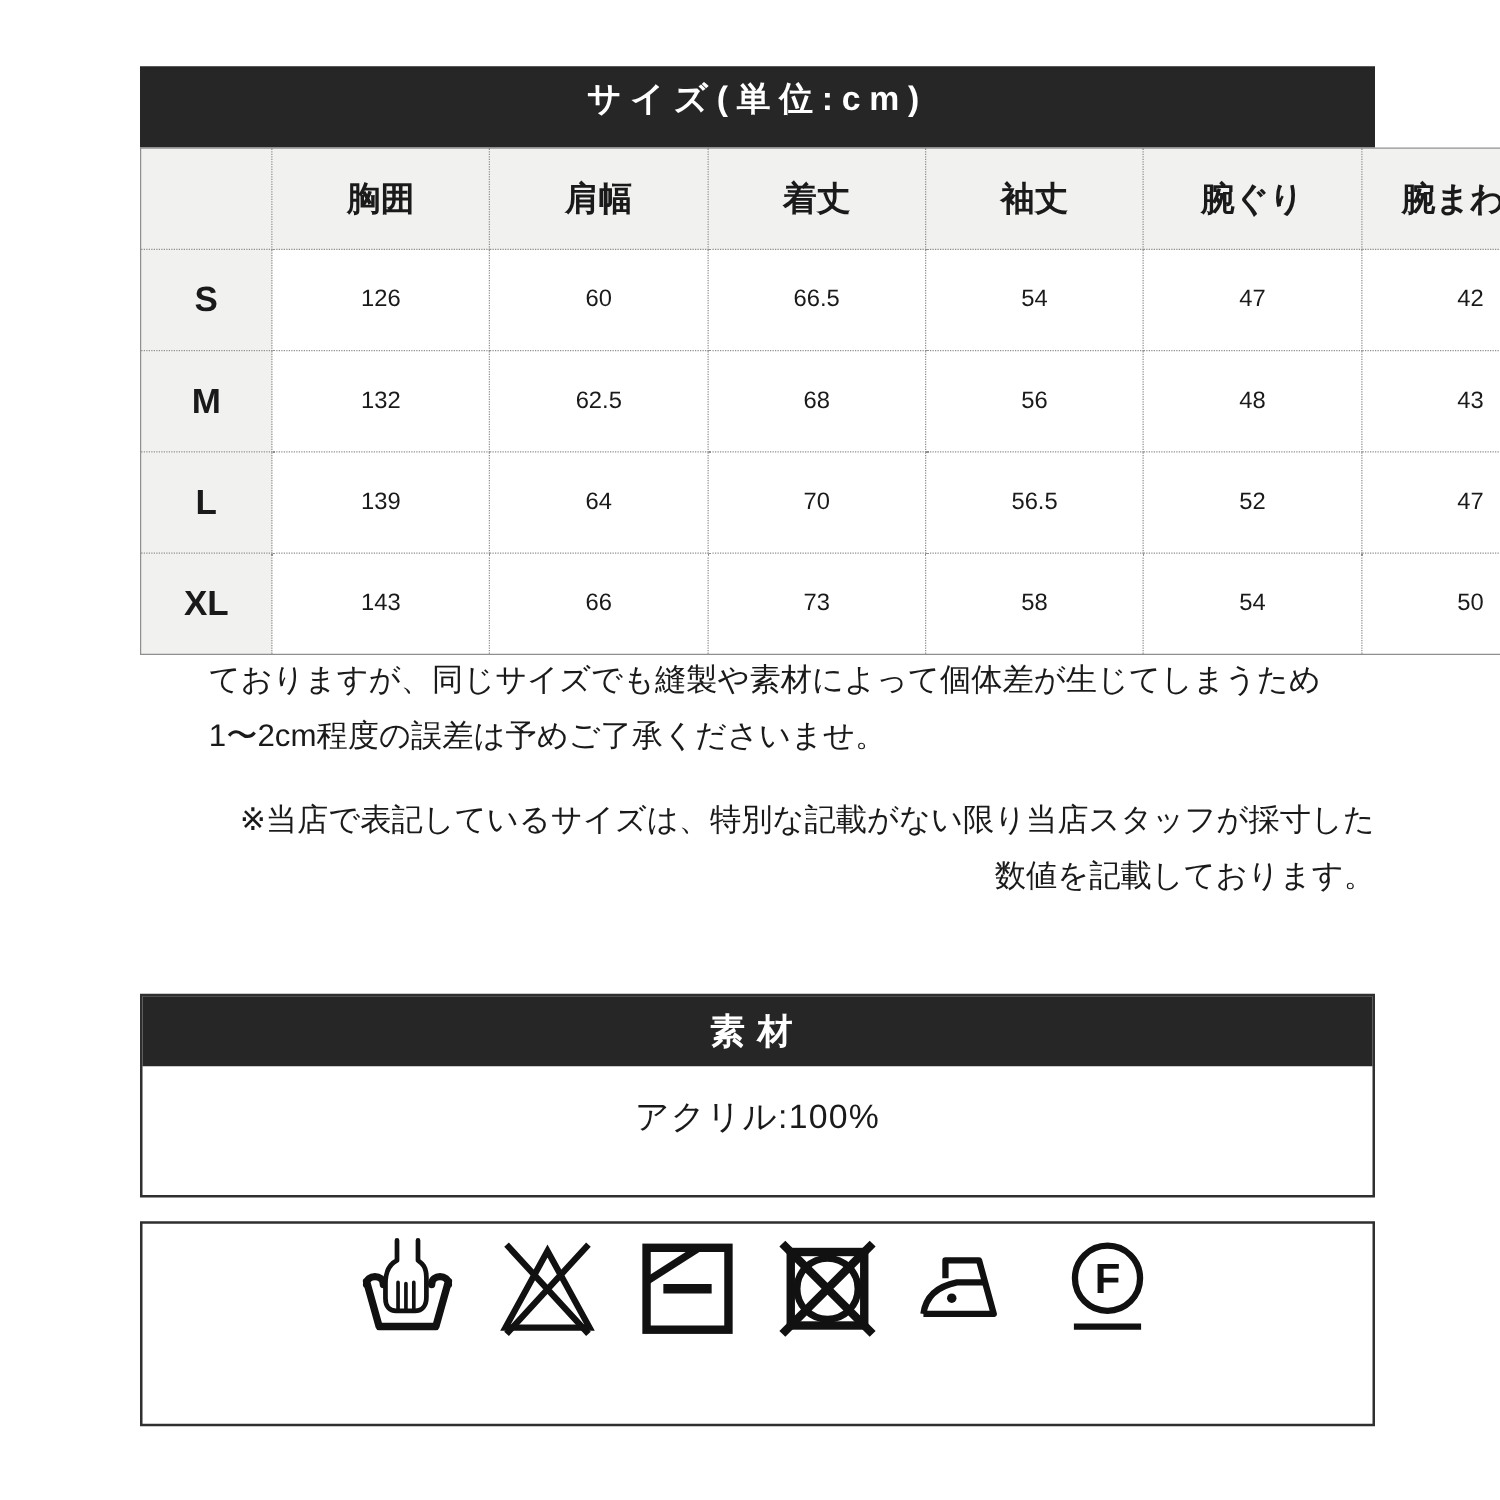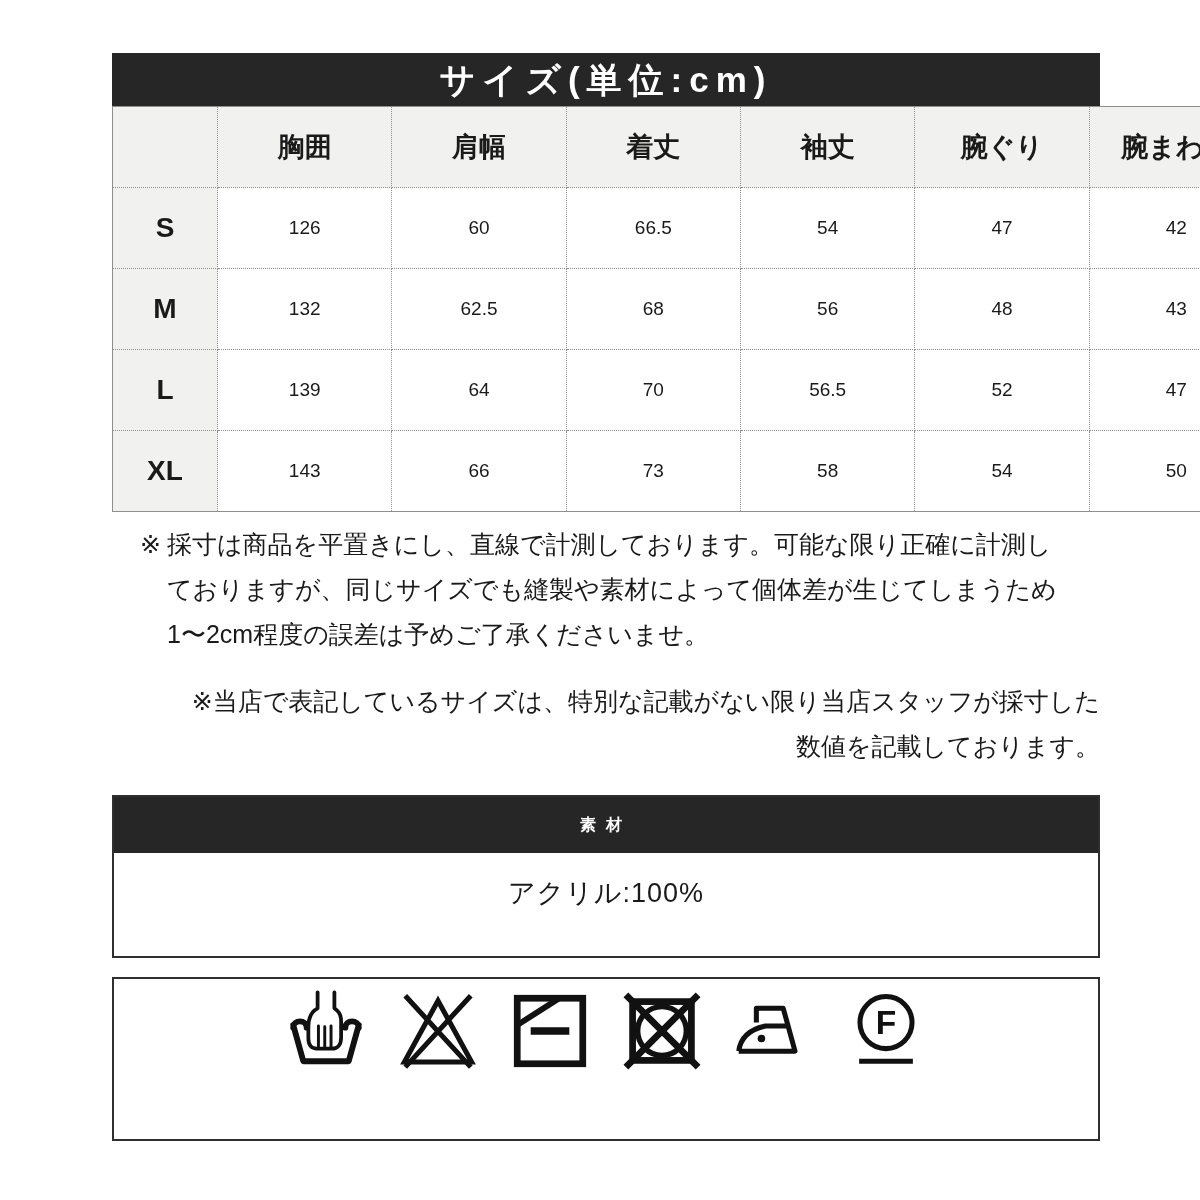--- a/index.html
+++ b/index.html
@@ -2,37 +2,37 @@
 <html><head>
 <meta charset="utf-8">
 <style>
   html,body{margin:0;padding:0;background:#ffffff;}
   body{font-family:"Liberation Sans","DejaVu Sans",sans-serif;color:#1a1a1a;}
   .page{position:relative;width:1200px;height:1200px;background:#fff;overflow:hidden;}
 
   
   .table-block{position:absolute;left:112px;top:53px;width:988px;}
   .dark-bar{background:#262626;color:#ffffff;font-weight:700;text-align:center;}
-  .table-block .dark-bar{height:53px;line-height:53px;font-size:35px;letter-spacing:7px;}
+  .table-block .dark-bar{height:65px;line-height:53px;font-size:27px;letter-spacing:7px;}
   table.size{border-collapse:collapse;table-layout:fixed;width:1152px;border:1px solid #8f8f8f;}
   table.size th,table.size td{border:1px dotted #8f8f8f;text-align:center;vertical-align:middle;
     height:80px;padding:0;font-size:28px;}
   table.size thead th{background:#f1f1ef;font-weight:700;font-size:27px;}
   table.size tbody th{background:#f1f1ef;font-weight:700;}
   table.size tbody td{background:#ffffff;font-weight:400;font-size:19px;}
 
   
   .notes{position:absolute;left:140px;top:522px;width:960px;font-size:25px;line-height:45px;}
   .note{padding-left:27px;white-space:nowrap;}
   .note + .note{margin-top:22px;text-align:right;}
   .note .marker{display:inline-block;width:27px;margin-left:-27px;}
 
   
   .box{position:absolute;left:112px;width:984px;border:2px solid #2f2f2f;background:#fff;}
-  .box .dark-bar{height:56px;line-height:56px;font-size:16px;letter-spacing:10px;}
+  .box .dark-bar{height:56px;line-height:56px;font-size:28px;letter-spacing:10px;}
   .material-block{top:795px;height:159px;}
   .material-body{height:80px;display:flex;align-items:center;justify-content:center;
     font-size:27px;letter-spacing:1px;}
   .care-block{top:977px;height:160px;}
   .care-body{height:104px;display:flex;align-items:center;justify-content:center;gap:28px;}
   .care-icon{width:84px;height:88px;flex:0 0 auto;}
   .care-icon svg{width:100%;height:100%;display:block;}
 </style>
 </head>
 <body>
@@ -93,21 +93,20 @@
           <td>58</td>
           <td>54</td>
           <td>50</td>
         </tr>
       </tbody>
     </table>
   </div>
 
   <div class="notes">
     <div class="note">
-      <div><span class="marker">※</span><span>採寸は商品を平置きにし、直線で計測しております。可能な限り正確に計測し</span></div>
       <div>ておりますが、同じサイズでも縫製や素材によって個体差が生じてしまうため</div>
       <div>1〜2cm程度の誤差は予めご了承くださいませ。</div>
     </div>
     <div class="note">
       <div><span class="marker">※</span><span>当店で表記しているサイズは、特別な記載がない限り当店スタッフが採寸した</span></div>
       <div>数値を記載しております。</div>
     </div>
   </div>
 
   <div class="box material-block">

